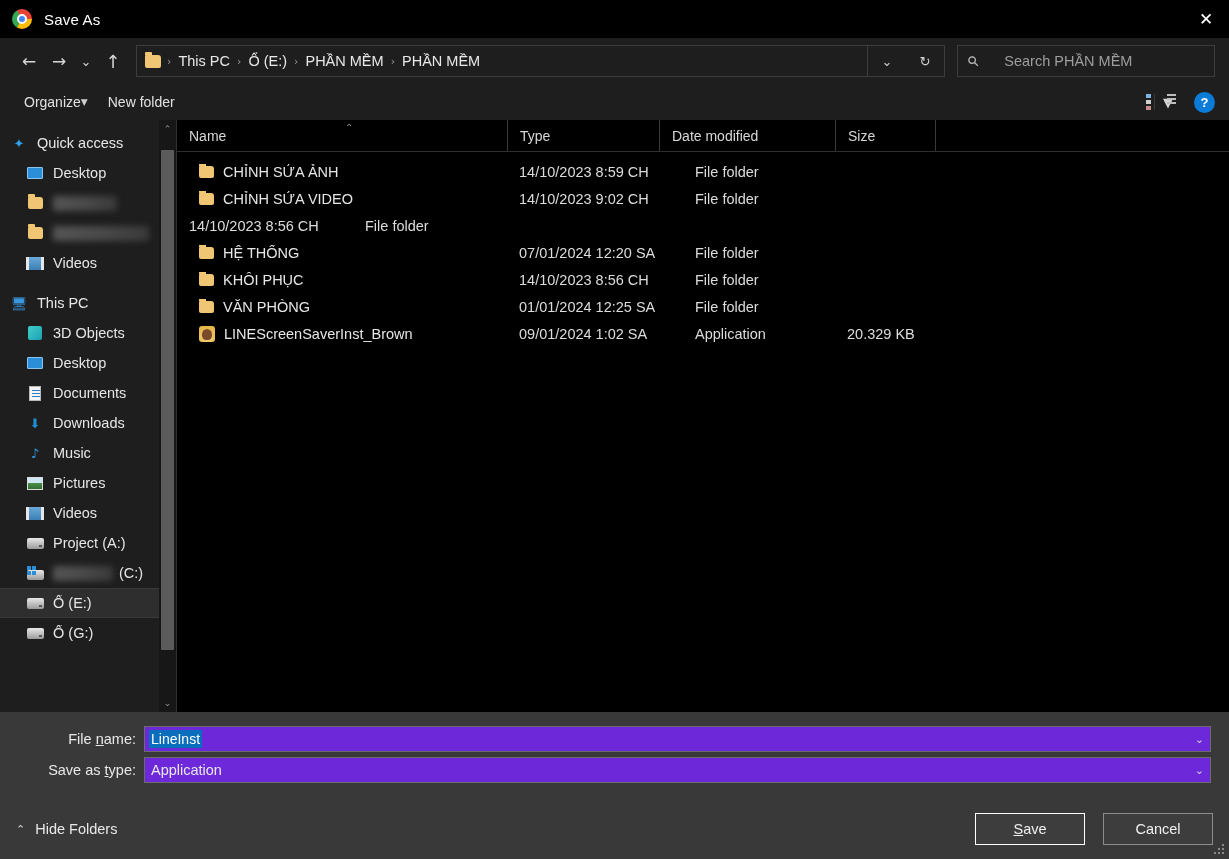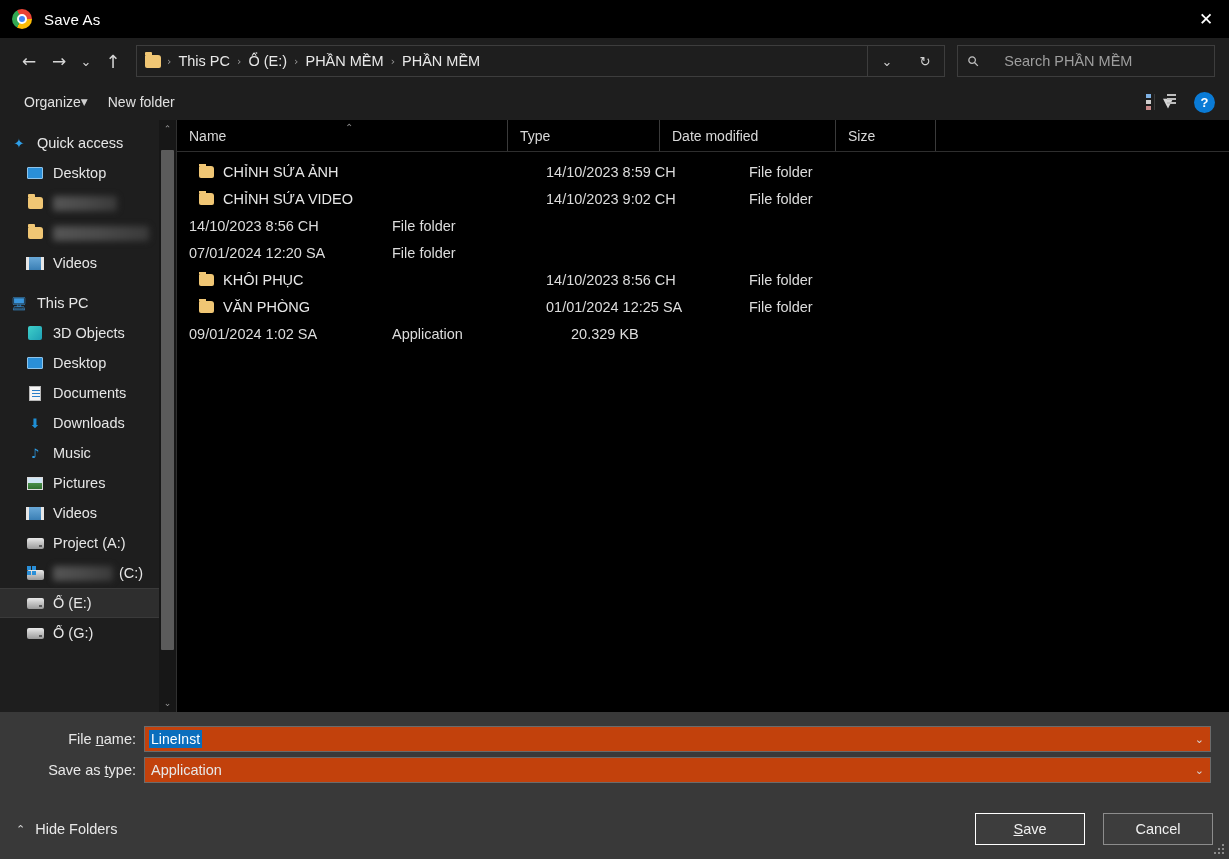--- a/index.html
+++ b/index.html
@@ -129,41 +129,41 @@
      display: flex; align-items: center; }
   .col + .col { border-left: 1px solid #3a3a3a; }
   .col.name { width: 330px; }
   .col.date { width: 176px; }
   .col.type { width: 152px; }
   .col.size { width: 100px; }
   .col.tail { flex: 1; border-left: 1px solid #3a3a3a; }
   .sort-caret { position: absolute; left: 168px; top: 2px; color: #8a8a8a; font-size: 10px;
      font-family: "DejaVu Sans", sans-serif; }
   .rows { flex: 1; overflow: hidden; padding-top: 6px; }
-  .row { height: 27px; display: flex; align-items: center; font-size: 14.5px; color: #e6e6e6; gap: 27px; }
+  .row { height: 27px; display: flex; align-items: center; font-size: 14.5px; color: #e6e6e6; }
   .cell { padding-left: 12px; white-space: nowrap; overflow: hidden; }
   .cell.name { width: 330px; display: flex; align-items: center; gap: 9px; padding-left: 22px; }
   .cell.date { width: 176px; color: #dcdcdc; }
   .cell.type { width: 152px; color: #dcdcdc; }
   .cell.size { width: 100px; color: #dcdcdc; }
   .row-folder { width: 15px; height: 12px; background: #f0c674; border-radius: 1px 3px 2px 2px;
      position: relative; flex: 0 0 15px; }
   .row-folder::before { content:""; position:absolute; left:0; top:-3px; width:7px; height:3px;
      background:#f0c674; border-radius:1px 1px 0 0; }
   .row-app { width: 16px; height: 16px; flex: 0 0 16px; border-radius: 3px;
      background: radial-gradient(circle at 50% 70%, #f5d98a 0%, #e8b84a 70%); position: relative; overflow: hidden; }
   .row-app::after { content:""; position:absolute; left:3px; top:3px; width:10px; height:11px;
      border-radius: 50% 50% 40% 40%; background: #7a4a2a; }
 
   
   .bottom { flex: 0 0 147px; background: #393939; padding: 14px 0 0 0; position: relative; }
   .field-row { display: flex; align-items: center; height: 26px; margin-bottom: 5px; padding: 0 18px 0 0; }
   .field-label { width: 144px; text-align: right; padding-right: 8px; font-size: 14.5px; color: #e8e8e8; }
   .field-label u { text-decoration: underline; }
-  .field-input { flex: 1; height: 26px; background: #c2410c; border: 1px solid #6b6b6b;
+  .field-input { flex: 1; height: 26px; background: #6d28d9; border: 1px solid #6b6b6b;
      display: flex; align-items: center; padding-left: 4px; position: relative; }
   .fname-val { background: #0a6ebd; color: #ffffff; font-size: 14px; padding: 1px 2px; }
   .fsel-val { color: #e8e8e8; font-size: 14.5px; padding-left: 2px; }
   .combo-arrow { position: absolute; right: 6px; color: #d5d5d5; font-size: 11px;
      font-family: "DejaVu Sans", sans-serif; }
   .footer { position: absolute; left: 0; right: 0; bottom: 0; height: 60px; display: flex;
      align-items: center; padding: 0 16px; }
   .hide-folders { display: flex; align-items: center; gap: 10px; font-size: 14.5px; color: #e8e8e8; }
   .hf-caret { font-size: 11px; color: #d8d8d8; font-family: "DejaVu Sans", sans-serif; }
   .btns { margin-left: auto; display: flex; gap: 18px; }
@@ -395,20 +395,24 @@
           <div class="cell date">14/10/2023 9:02 CH</div>
           <div class="cell type">File folder</div>
           <div class="cell size"></div>
         </div>
         <div class="row">
           <div class="cell date">14/10/2023 8:56 CH</div>
           <div class="cell type">File folder</div>
           <div class="cell size"></div>
         </div>
         <div class="row">
+          <div class="cell name">
+            <span class="row-folder"></span>
+            <span>HỆ THỐNG</span>
+          </div>
           <div class="cell date">07/01/2024 12:20 SA</div>
           <div class="cell type">File folder</div>
           <div class="cell size"></div>
         </div>
         <div class="row">
           <div class="cell name">
             <span class="row-folder"></span>
             <span>KHÔI PHỤC</span>
           </div>
           <div class="cell date">14/10/2023 8:56 CH</div>
@@ -418,20 +422,24 @@
         <div class="row">
           <div class="cell name">
             <span class="row-folder"></span>
             <span>VĂN PHÒNG</span>
           </div>
           <div class="cell date">01/01/2024 12:25 SA</div>
           <div class="cell type">File folder</div>
           <div class="cell size"></div>
         </div>
         <div class="row">
+          <div class="cell name">
+            <span class="row-app"></span>
+            <span>LINEScreenSaverInst_Brown</span>
+          </div>
           <div class="cell date">09/01/2024 1:02 SA</div>
           <div class="cell type">Application</div>
           <div class="cell size">20.329 KB</div>
         </div>
       </div>
     </div>
   </div>
 
   <div class="bottom">
     <div class="field-row">

